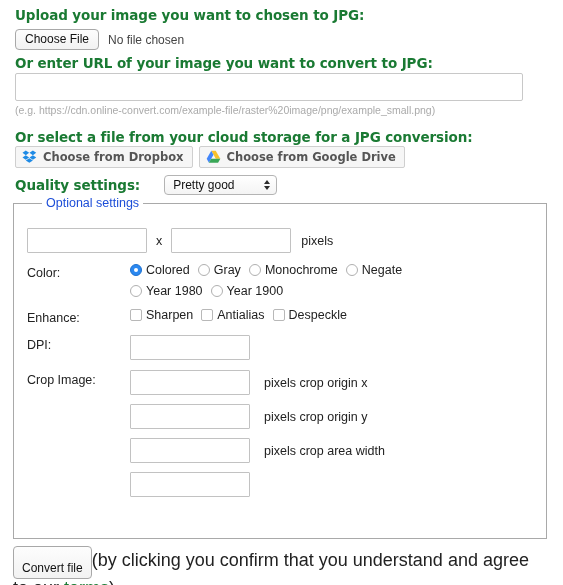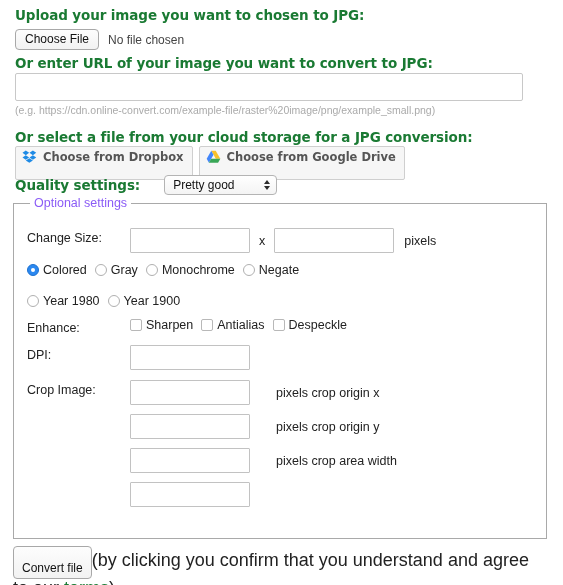--- a/index.html
+++ b/index.html
@@ -93,21 +93,21 @@
     display: flex;
     gap: 6px;
   }
   .cloud-btn {
     display: flex;
     align-items: center;
     gap: 6px;
     background: #f6f6f6;
     border: 1px solid #cfcfcf;
     border-radius: 2px;
-    padding: 3px 8px 15px 6px;
+    padding: 3px 8px 3px 6px;
     font-family: "DejaVu Sans", sans-serif;
     font-size: 11.5px;
     font-weight: bold;
     color: #555;
     cursor: pointer;
     line-height: 14px;
   }
   .cloud-btn svg { display: block; }
 
   
@@ -159,27 +159,27 @@
     top: 203px;
     width: 534px;
     height: 336px;
     border: 1px solid #a9a9a9;
     border-radius: 0;
     margin: 0;
     padding: 0;
   }
   .optional-legend {
     position: absolute;
-    left: 16px;
+    left: 28px;
     top: -8px;
     background: #ffffff;
     padding: 0 4px;
     font-family: "Liberation Sans", sans-serif;
     font-size: 12.5px;
-    color: #8b5cf6;
+    color: #1d4ed8;
   }
 
   .settings-table {
     position: absolute;
     left: 13px;
     top: 24px;
   }
   .srow {
     display: flex;
     align-items: flex-start;
@@ -210,21 +210,21 @@
     margin: 0 9px;
     font-size: 12.5px;
     color: #222;
   }
   .unit-text {
     margin-left: 10px;
     font-size: 12.5px;
     color: #222;
   }
 
-  .opts-col { display: flex; flex-direction: column; gap: 17px; }
+  .opts-col { display: flex; flex-direction: column; gap: 7px; }
   .opts-line { display: flex; align-items: center; flex-wrap: nowrap; }
   .opt {
     display: flex;
     align-items: center;
     margin-right: 8px;
     font-size: 12.5px;
     color: #222;
     white-space: nowrap;
   }
   .opt:last-child { margin-right: 8px; }
@@ -258,21 +258,21 @@
     width: 12px; height: 12px;
     border: 1px solid #b8b8b8;
     border-radius: 2px;
     background: #fff;
     cursor: pointer;
   }
 
   .crop-rows { display: flex; flex-direction: column; gap: 9px; }
   .crop-line { display: flex; align-items: center; }
   .crop-unit {
-    margin-left: 26px;
+    margin-left: 14px;
     font-size: 12.5px;
     color: #222;
     white-space: nowrap;
   }
 
   
   .footer {
     position: absolute;
     left: 13px;
     top: 546px;
@@ -355,30 +355,30 @@
       </span>
     </div>
   </div>
 
   <div class="optional-fieldset">
     <div class="optional-legend">Optional settings</div>
 
     <div class="settings-table">
 
       <div class="srow">
-        <div class="slabel">Change Size:</div>
         <div class="sfield">
           <input class="txt-input" type="text" value="" style="">
           <span class="times-sep">x</span>
           <input class="txt-input" type="text" value="" style="">
           <span class="unit-text">pixels</span>
         </div>
       </div>
 
       <div class="srow">
+        <div class="slabel">Color:</div>
         <div class="opts-col">
           <div class="opts-line">
             <label class="opt">
               <input type="radio" name="color" checked="" style="">
               <span>Colored</span>
             </label>
             <label class="opt">
               <input type="radio" name="color" style="">
               <span>Gray</span>
             </label>

